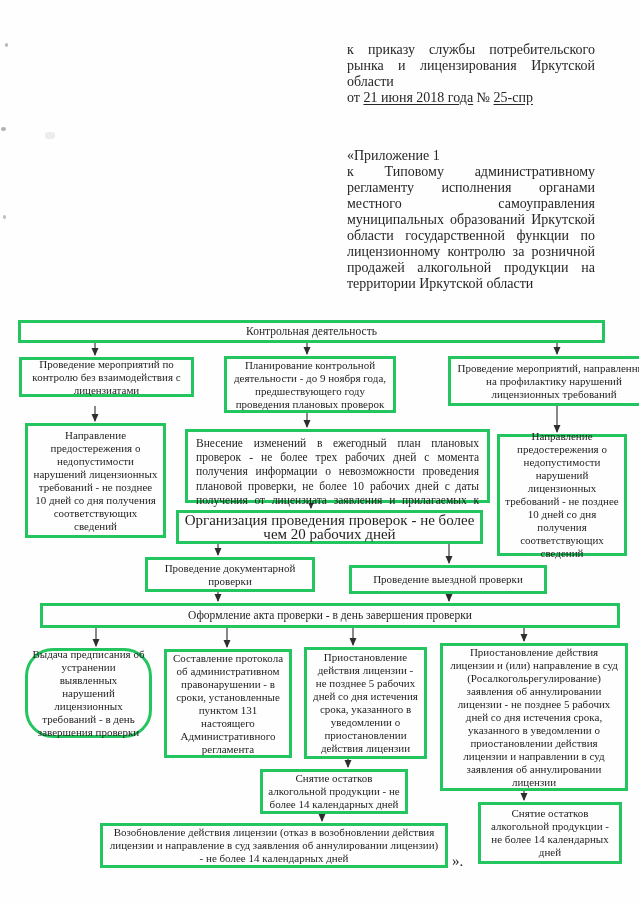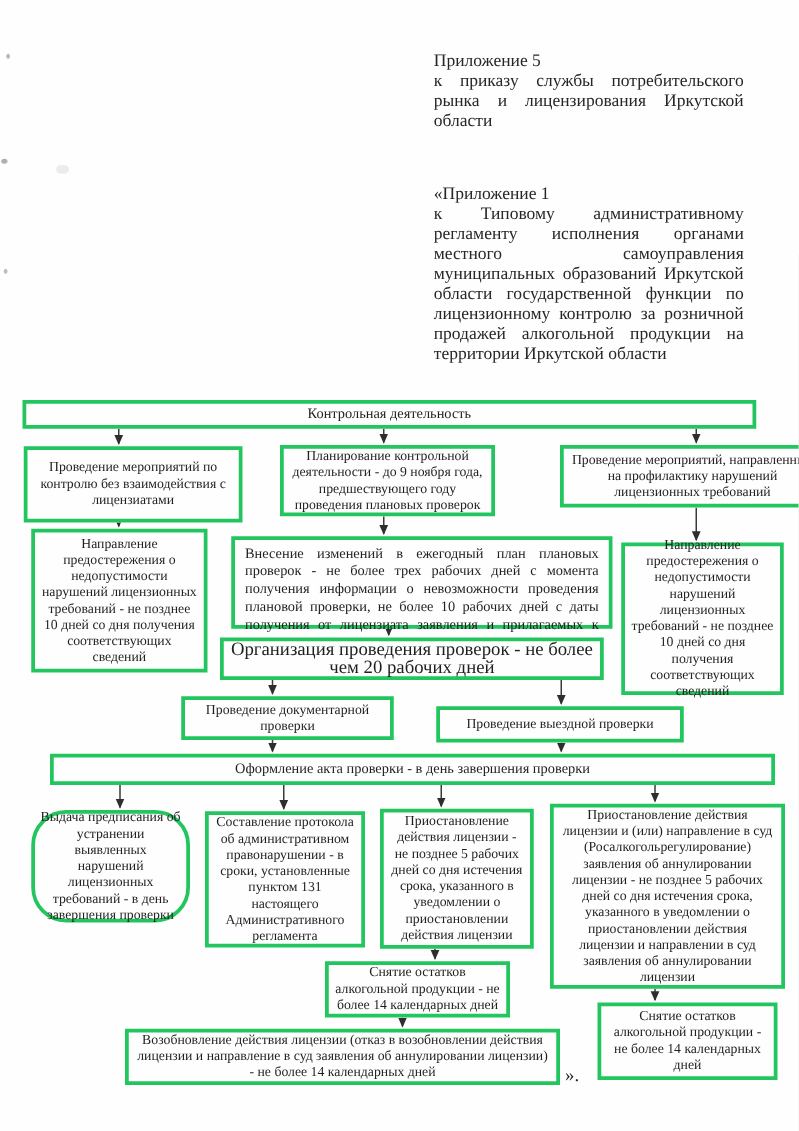--- a/index.html
+++ b/index.html
@@ -63,22 +63,22 @@
 <body>
 
 <div class="page">
 
   <div class="speck" id="sp1"></div>
   <div class="speck" id="sp2"></div>
   <div class="speck" id="sp3"></div>
   <div class="speck" id="sp4"></div>
 
   <div class="hdr" id="hdr1">
-    <div>Приложение 5</div>
     <div class="just">к приказу службы потребительского рынка и лицензирования Иркутской области</div>
+    <div><span>от </span><span class="u">21 июня 2018 года</span><span> № </span><span class="u">25-спр</span></div>
   </div>
 
   <div class="hdr" id="hdr2">
     <div>«Приложение 1</div>
     <div class="just">к Типовому административному регламенту исполнения органами местного самоуправления муниципальных образований Иркутской области государственной функции по лицензионному контролю за розничной продажей алкогольной продукции на территории Иркутской области</div>
   </div>
 
   <svg class="arrows" width="639" height="905">
     <defs>
       <marker id="ah" viewBox="0 0 8 8" refX="7" refY="4" markerWidth="8" markerHeight="8" orient="auto" markerUnits="userSpaceOnUse">
@@ -102,21 +102,21 @@
       <line x1="353" y1="628" x2="353" y2="645" marker-end="url(#ah)"></line>
       <line x1="524" y1="628" x2="524" y2="641" marker-end="url(#ah)"></line>
       <line x1="348" y1="759" x2="348" y2="767" marker-end="url(#ah)"></line>
       <line x1="322" y1="814" x2="322" y2="821" marker-end="url(#ah)"></line>
       <line x1="524" y1="791" x2="524" y2="800" marker-end="url(#ah)"></line>
     </g>
   </svg>
 
   <div class="node wide" style="left:18px;top:320px;width:587px;height:23px;">Контрольная деятельность</div>
 
-  <div class="node" style="left:19px;top:357px;width:175px;height:61px;">Проведение мероприятий по контролю без взаимодействия с лицензиатами</div>
+  <div class="node" style="left:19px;top:357px;width:175px;height:40px;">Проведение мероприятий по контролю без взаимодействия с лицензиатами</div>
 
   <div class="node" style="left:224px;top:356px;width:172px;height:57px;">Планирование контрольной деятельности - до 9 ноября года, предшествующего году проведения плановых проверок</div>
 
   <div class="node" style="left:448px;top:356px;width:212px;height:50px;">Проведение мероприятий, направленных на профилактику нарушений лицензионных требований</div>
 
   <div class="node" style="left:25px;top:423px;width:141px;height:115px;">Направление предостережения о недопустимости нарушений лицензионных требований - не позднее 10 дней со дня получения соответствующих сведений</div>
 
   <div class="node justify" style="left:185px;top:429px;width:305px;height:74px;">Внесение изменений в ежегодный план плановых проверок - не более трех рабочих дней с момента получения информации о невозможности проведения плановой проверки, не более 10 рабочих дней с даты получения от лицензиата заявления и прилагаемых к нему документов</div>
 
   <div class="node" style="left:497px;top:434px;width:130px;height:122px;">Направление предостережения о недопустимости нарушений лицензионных требований - не позднее 10 дней со дня получения соответствующих сведений</div>

